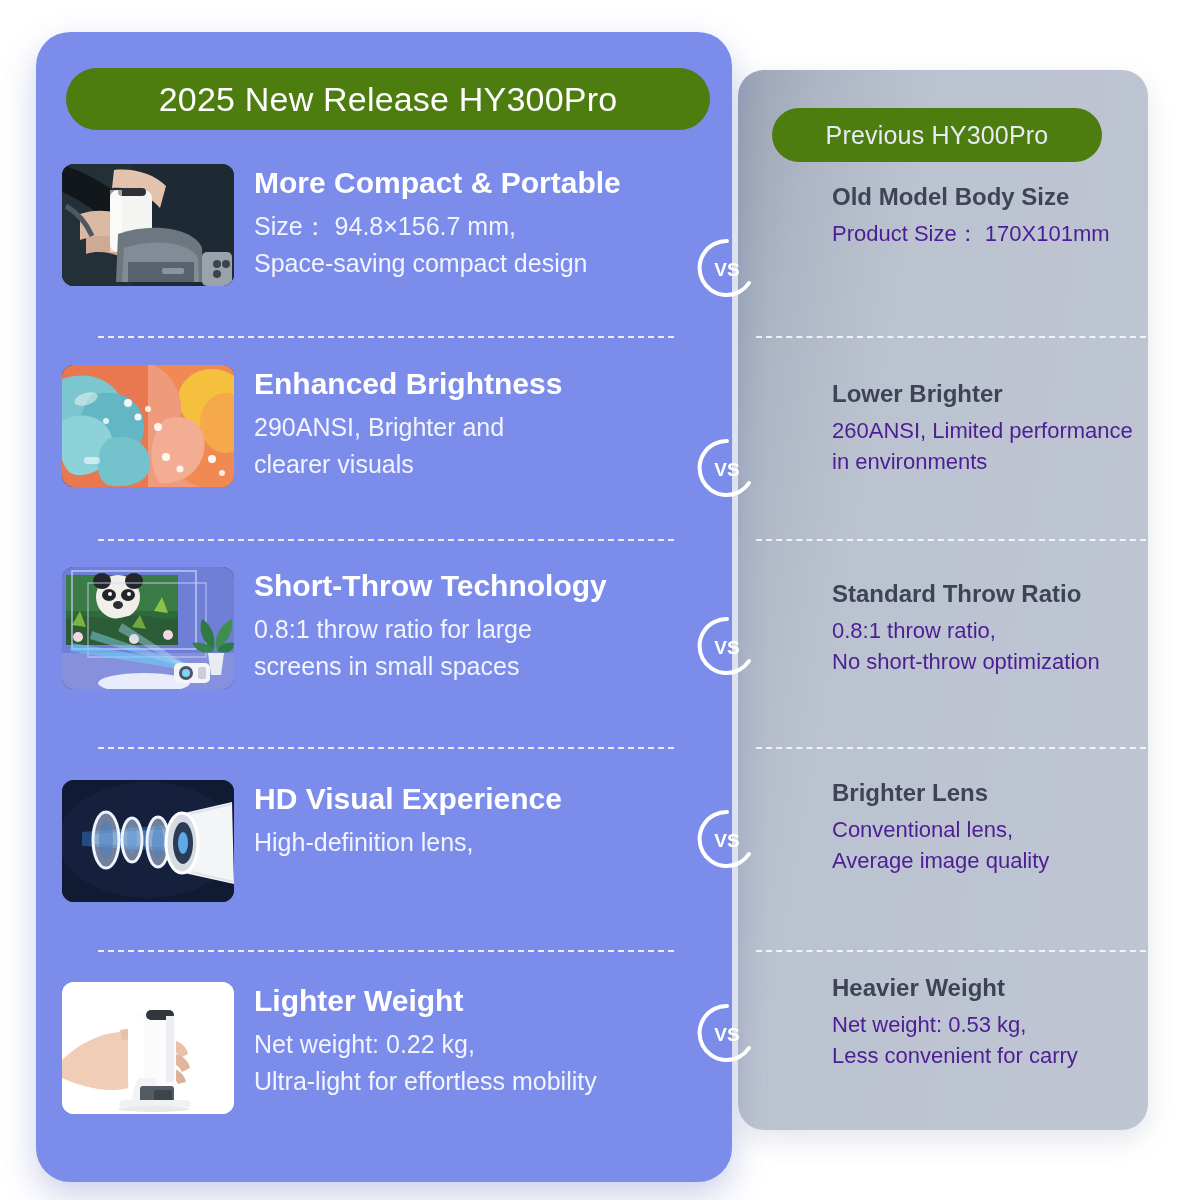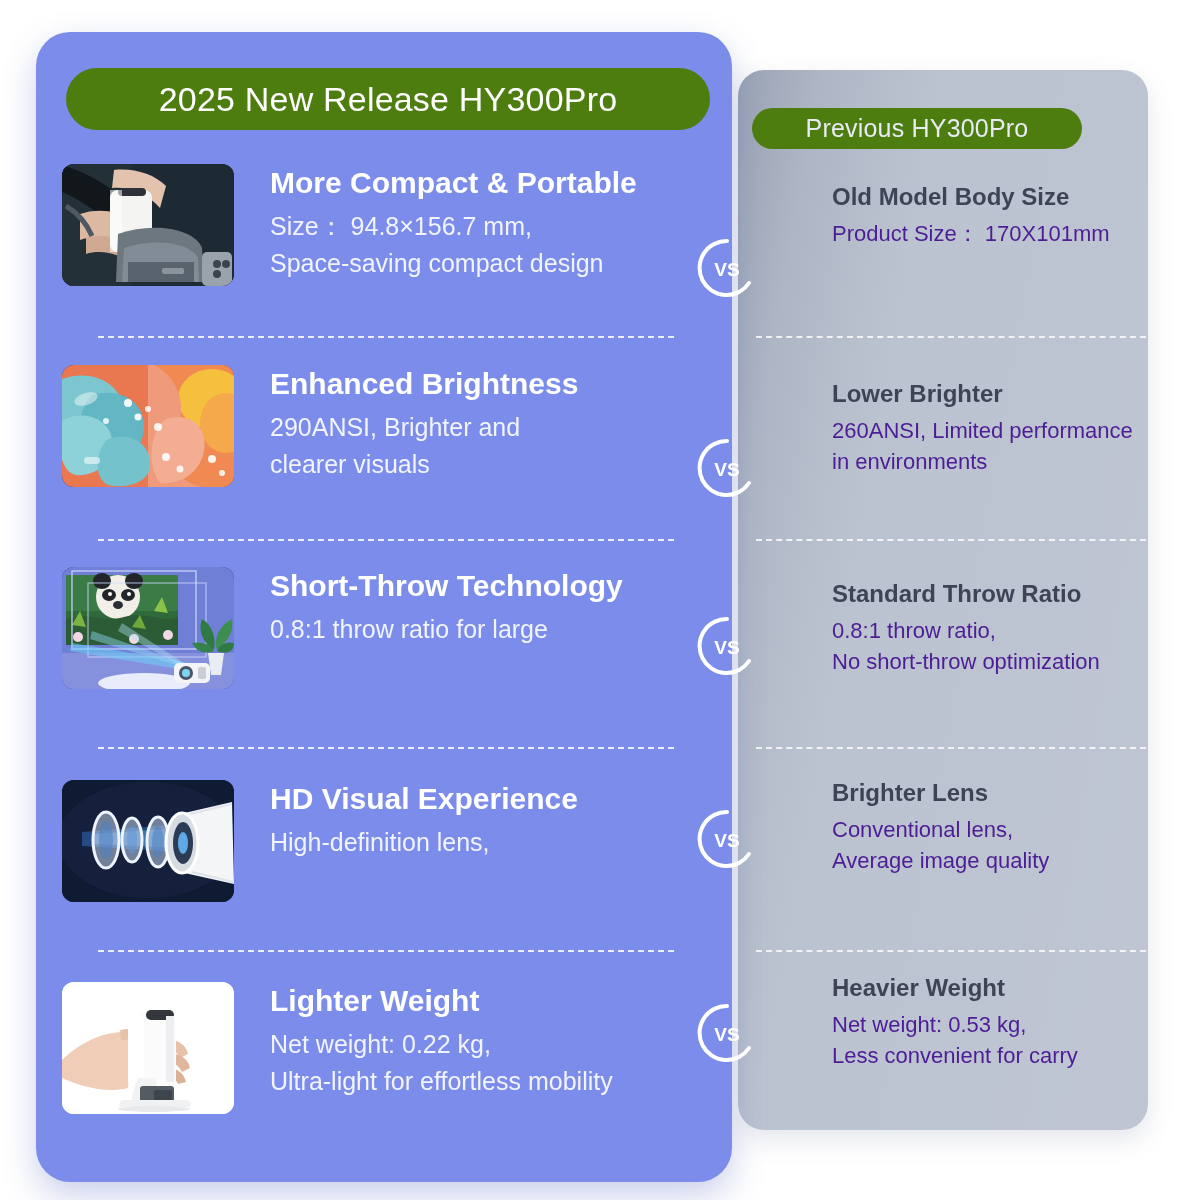--- a/index.html
+++ b/index.html
@@ -57,37 +57,36 @@
     white-space: nowrap;
   }
   #new-title-pill {
     left: 66px;
     top: 68px;
     width: 644px;
     height: 62px;
     font-size: 34px;
   }
   #old-title-pill {
-    left: 752px;
+    left: 772px;
     top: 108px;
     width: 330px;
-    height: 41px;
+    height: 54px;
     font-size: 25px;
     color: #e8ebf5;
     text-align: center;
   }
 
   
   .new-row {
     position: absolute;
     left: 62px;
     width: 636px;
     display: flex;
     align-items: flex-start;
-    gap: 16px;
   }
   .thumb {
     width: 172px;
     height: 122px;
     flex: 0 0 172px;
     border-radius: 12px;
     overflow: hidden;
     position: relative;
     background: #16202e;
   }
@@ -277,20 +276,21 @@
         <path d="M150 82 C140 74 136 62 140 52 C150 58 154 70 152 82 Z" fill="#2f7a43"></path>
         <path d="M154 82 C166 76 172 64 170 52 C158 58 152 70 154 82 Z" fill="#3d8f4f"></path>
         <path d="M152 84 C142 88 134 84 130 76 C140 74 150 78 152 84 Z" fill="#35834a"></path>
         <path d="M155 84 C166 88 172 84 172 76 C164 74 157 78 155 84 Z" fill="#2f7a43"></path>
         <path d="M146 86 H162 L159 108 H149 Z" fill="#e9ecf3"></path>
       </svg>
     </div>
     <div class="new-text">
       <div class="new-title">Short-Throw Technology</div>
       <div class="new-line">0.8:1 throw ratio for large</div>
+      <div class="new-line">screens in small spaces</div>
     </div>
   </div>
 
   <div class="new-row" style="top:780px">
     <div class="thumb">
       <svg viewBox="0 0 172 122" preserveAspectRatio="none">
         <rect width="172" height="122" fill="#0f1a33"></rect>
         <ellipse cx="86" cy="60" rx="86" ry="56" fill="#142murky"></ellipse>
         <ellipse cx="86" cy="60" rx="90" ry="58" fill="#15203d"></ellipse>
 

